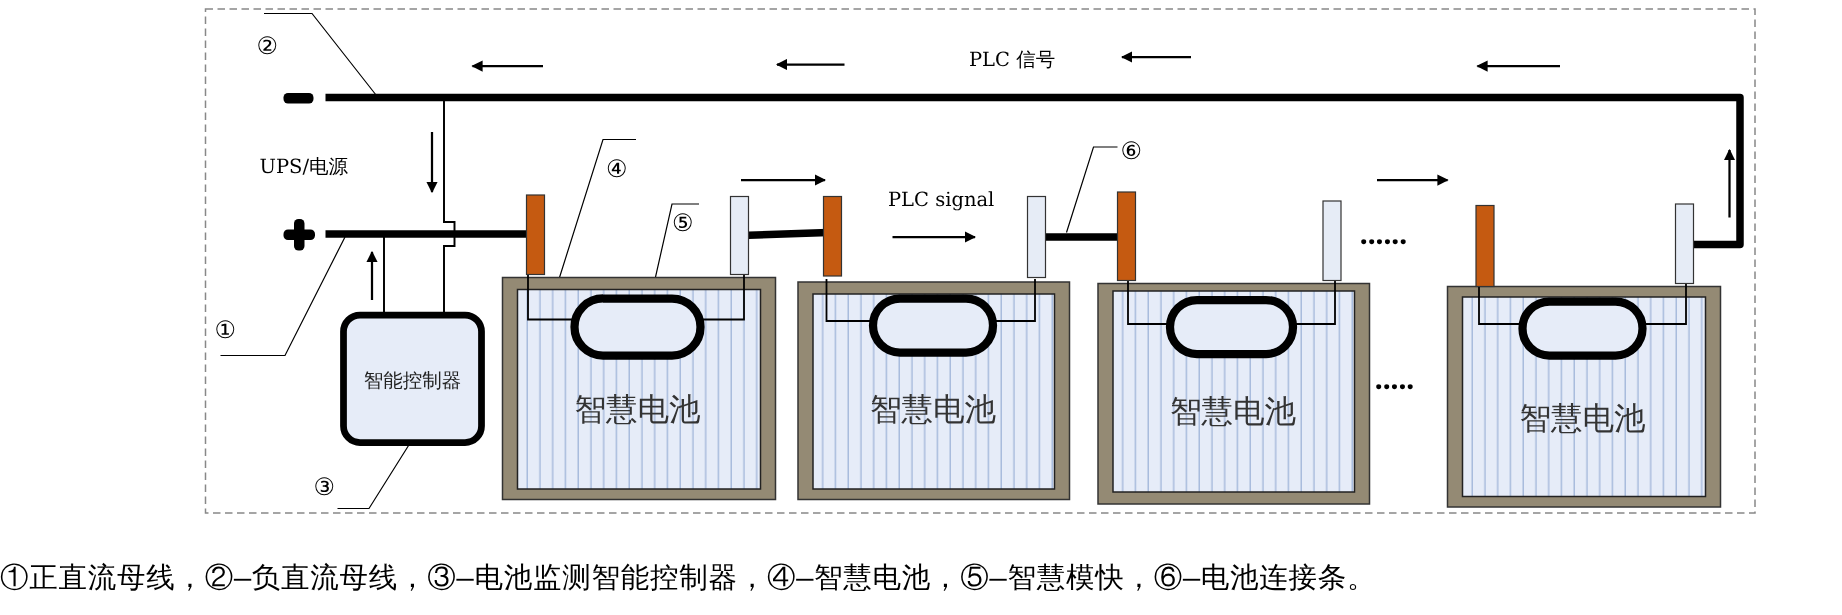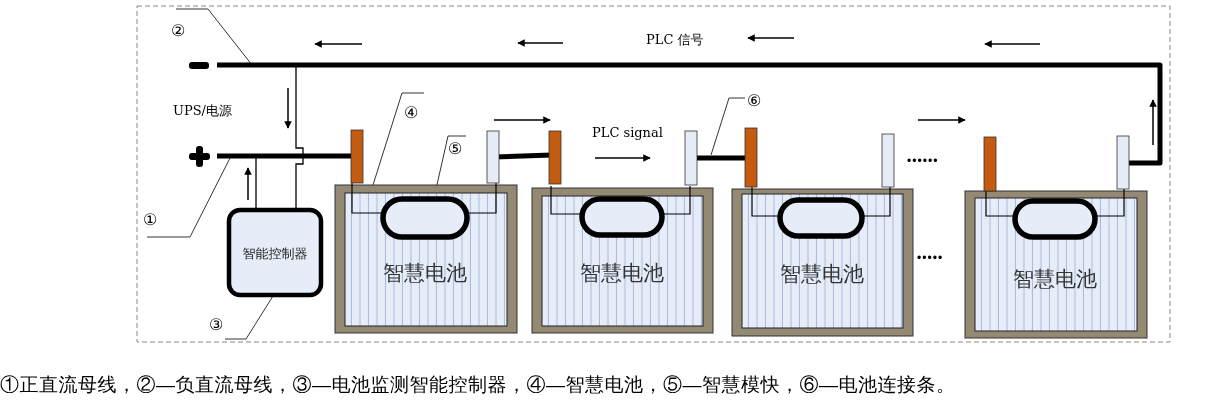--- a/index.html
+++ b/index.html
@@ -1,18 +1,18 @@
 <!DOCTYPE html>
 <html><head>
 <meta charset="utf-8">
 <style>
   html,body{margin:0;padding:0;background:#fff;}
   body{width:1228px;height:410px;position:relative;overflow:hidden;font-family:"DejaVu Serif","Liberation Serif",serif;}
   #dia{position:absolute;left:0;top:0;}
-  .caption{position:absolute;left:0;top:372px;width:1228px;font-size:19px;color:#000;white-space:nowrap;font-family:Liberation Sans, sans-serif;letter-spacing:0.5px;}
+  .caption{position:absolute;left:0;top:372px;width:1228px;font-size:19px;color:#000;white-space:nowrap;font-family:Liberation Mono, monospace;letter-spacing:0.5px;}
   svg text{font-family:"DejaVu Serif","Liberation Serif",serif;}
   .cn{font-family:"DejaVu Sans","Liberation Sans",sans-serif;}
 </style>
 </head>
 <body>
 
 <svg id="dia" width="1228" height="365" viewBox="0 0 1228 365" xmlns="http://www.w3.org/2000/svg">
   <defs>
     <pattern id="stripes" width="8.5" height="10" patternUnits="userSpaceOnUse">
       <rect width="8.5" height="10" fill="#E6ECF8"></rect>

